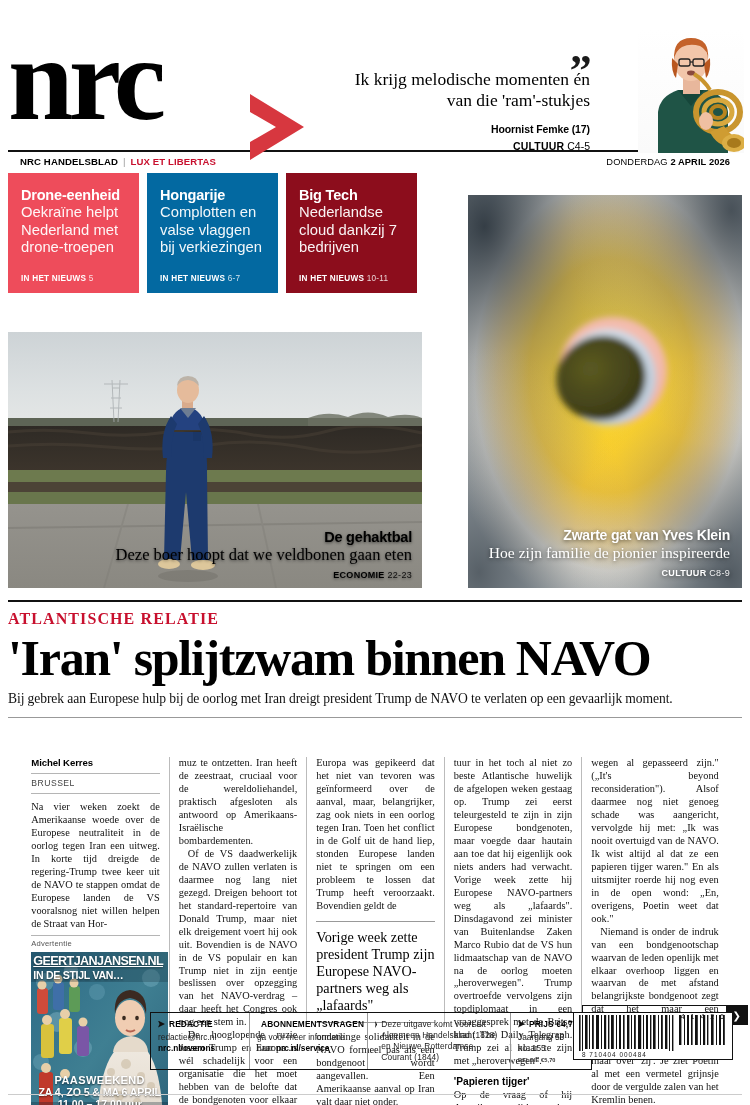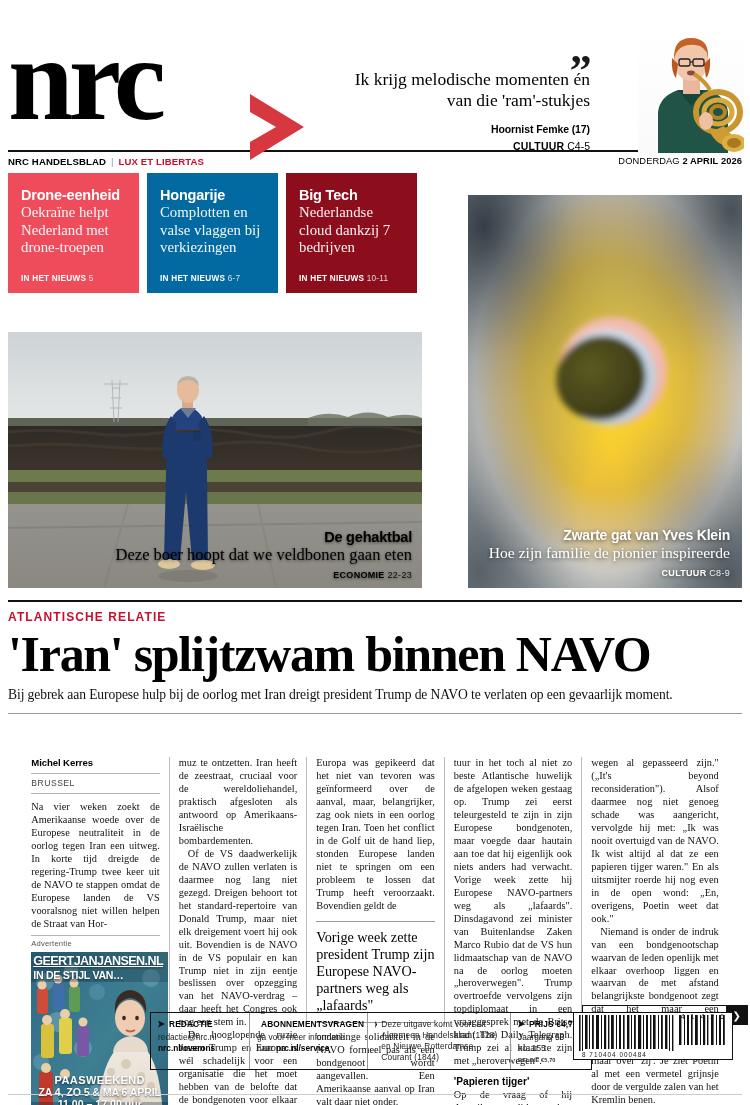--- a/index.html
+++ b/index.html
@@ -39,41 +39,41 @@
   .quote-section span { font-weight: normal; }
 
   .portrait {
     position: absolute; right: 6px; top: 28px; width: 106px; height: 125px;
     overflow: hidden;
   }
 
   
   .identity-rule { border-top: 2.4px solid #111; margin: 0 8px; }
   .identity {
-    display: flex; justify-content: space-between; align-items: flex-start;
-    margin: 0 8px; padding: 4px 0 6px 0; font-size: 9.6px; letter-spacing: 0.1px; gap: 32px;
+    display: flex; justify-content: space-between; align-items: center;
+    margin: 0 20px; padding: 4px 0 6px 0; font-size: 9.6px; letter-spacing: 0.1px; gap: 32px;
   }
   .identity .left b { color: #000; }
   .identity .sep { color: #9a9a9a; margin: 0 5px; }
   .identity .lux { color: #c8102e; font-weight: bold; }
   .identity .right { color: #000; font-size: 9.3px; }
   .identity .right .day { font-weight: normal; }
   .identity .right .date { font-weight: bold; }
 
   
   .teaser-row { display: flex; gap: 8px; margin: 0 8px; height: 120px; }
   .teaser {
     flex: 0 0 131px; padding: 14px 13px 10px 13px; color: #fff;
     display: flex; flex-direction: column; justify-content: space-between;
   }
   .teaser .kicker {
     font-size: 14.5px; font-weight: bold; line-height: 1.12; letter-spacing: -0.2px;
   }
   .teaser .deck {
-    font-family: Liberation Serif, serif;
+    font-family: Liberation Sans, sans-serif;
     font-size: 14.8px; line-height: 1.17; margin-top: 1px;
     color: rgba(255,255,255,0.95);
   }
   .teaser .ref { font-size: 8.2px; letter-spacing: 0.25px; margin-top: 6px; }
   .teaser .ref b { font-weight: bold; }
   .teaser .ref span { font-weight: normal; opacity: 0.82; }
 
   
   .hero-art {
     position: absolute; right: 8px; top: 195px; width: 274px; height: 393px;
@@ -101,22 +101,22 @@
              text-shadow: 0 1px 4px rgba(0,0,0,0.6); }
   .cap-art .cap-kicker { font-size: 14px; font-weight: bold; letter-spacing: -0.2px; }
   .cap-art .cap-deck { font-family: "Liberation Serif", serif; font-size: 15.6px; line-height: 1.15; margin-top: 1px; }
   .cap-art .cap-ref { font-size: 9px; margin-top: 6px; letter-spacing: 0.3px; }
   .cap-art .cap-ref span { font-weight: normal; opacity: 0.9; }
 
   
   .lead { position: absolute; left: 8px; top: 600px; width: 734px; }
   .lead-rule-top { border-top: 2.4px solid #111; }
   .lead-kicker {
-    color: #c8102e; font-size: 12px; font-weight: bold;
-    letter-spacing: 1.1px; margin-top: 8px;
+    color: #c8102e; font-size: 16px; font-weight: bold;
+    letter-spacing: 1.1px; margin-top: 8px; font-family: Liberation Serif, serif;
   }
   .lead-head {
     font-family: "Liberation Serif", serif;
     font-weight: bold; font-size: 50px; line-height: 1.0;
     letter-spacing: -1.3px; margin-top: 5px; color: #000;
   }
   .lead-sub {
     font-family: "Liberation Serif", serif;
     font-size: 13.6px; line-height: 1.25; margin-top: 8px; color: #111;
     letter-spacing: -0.1px;

